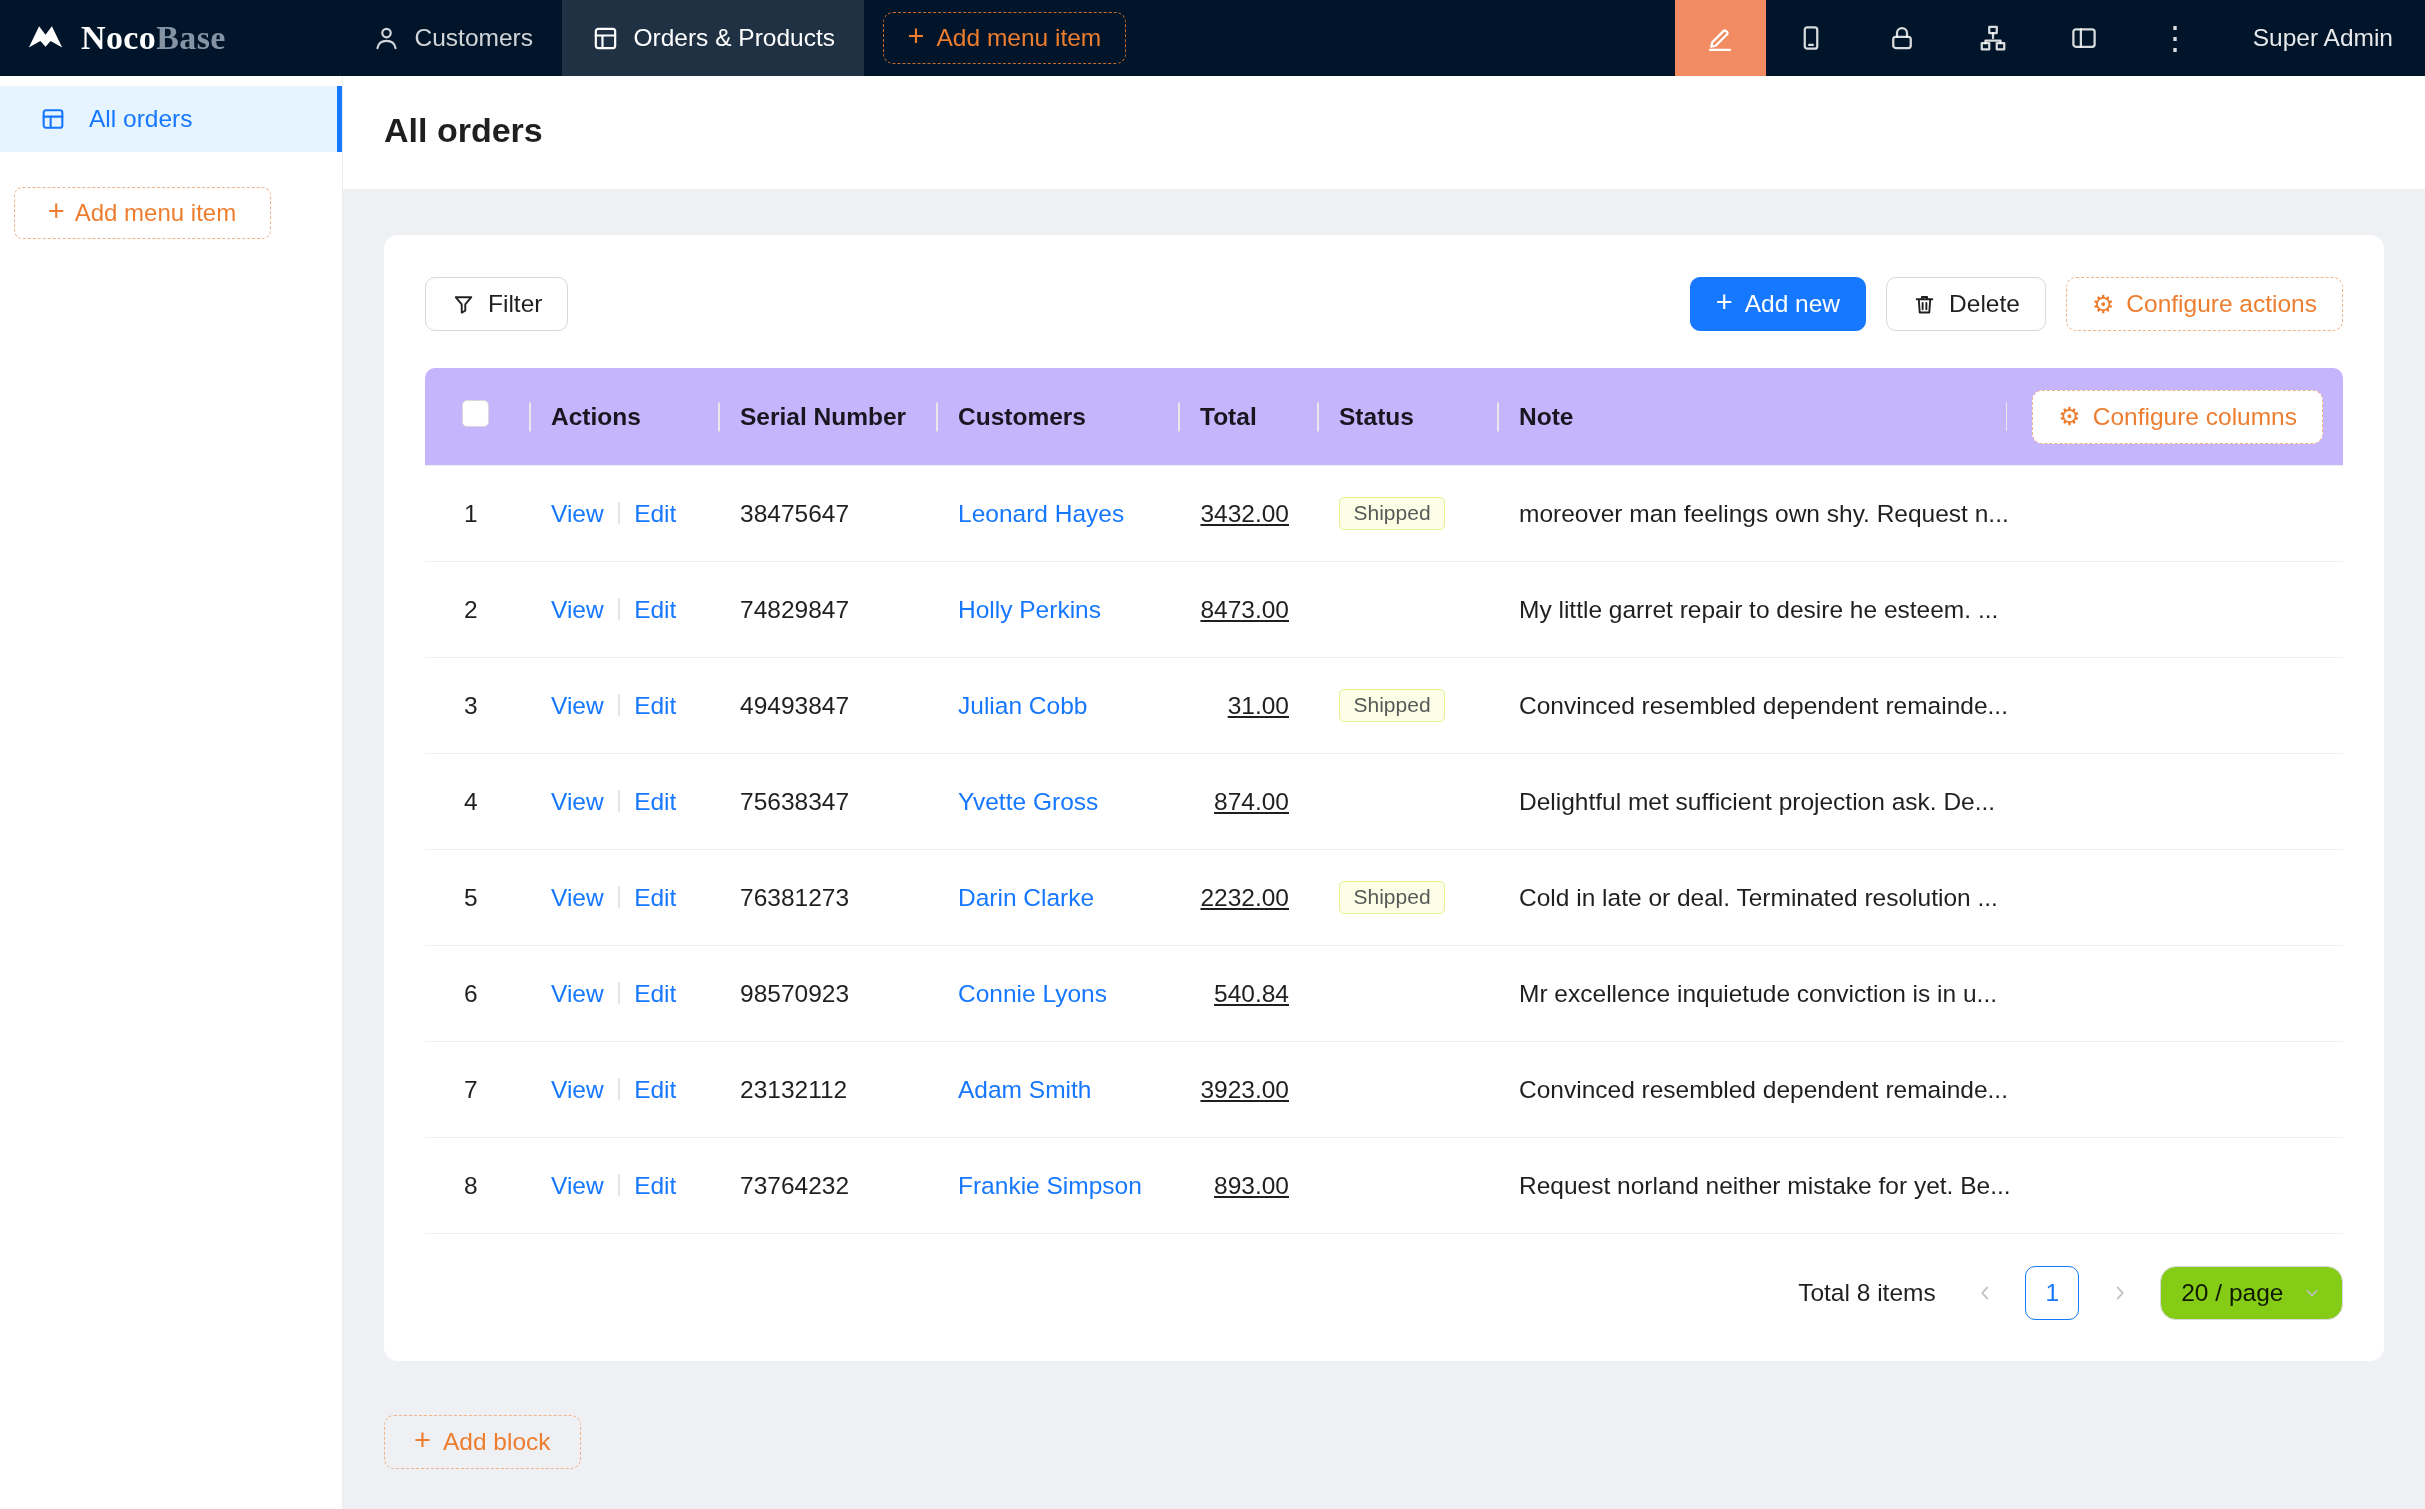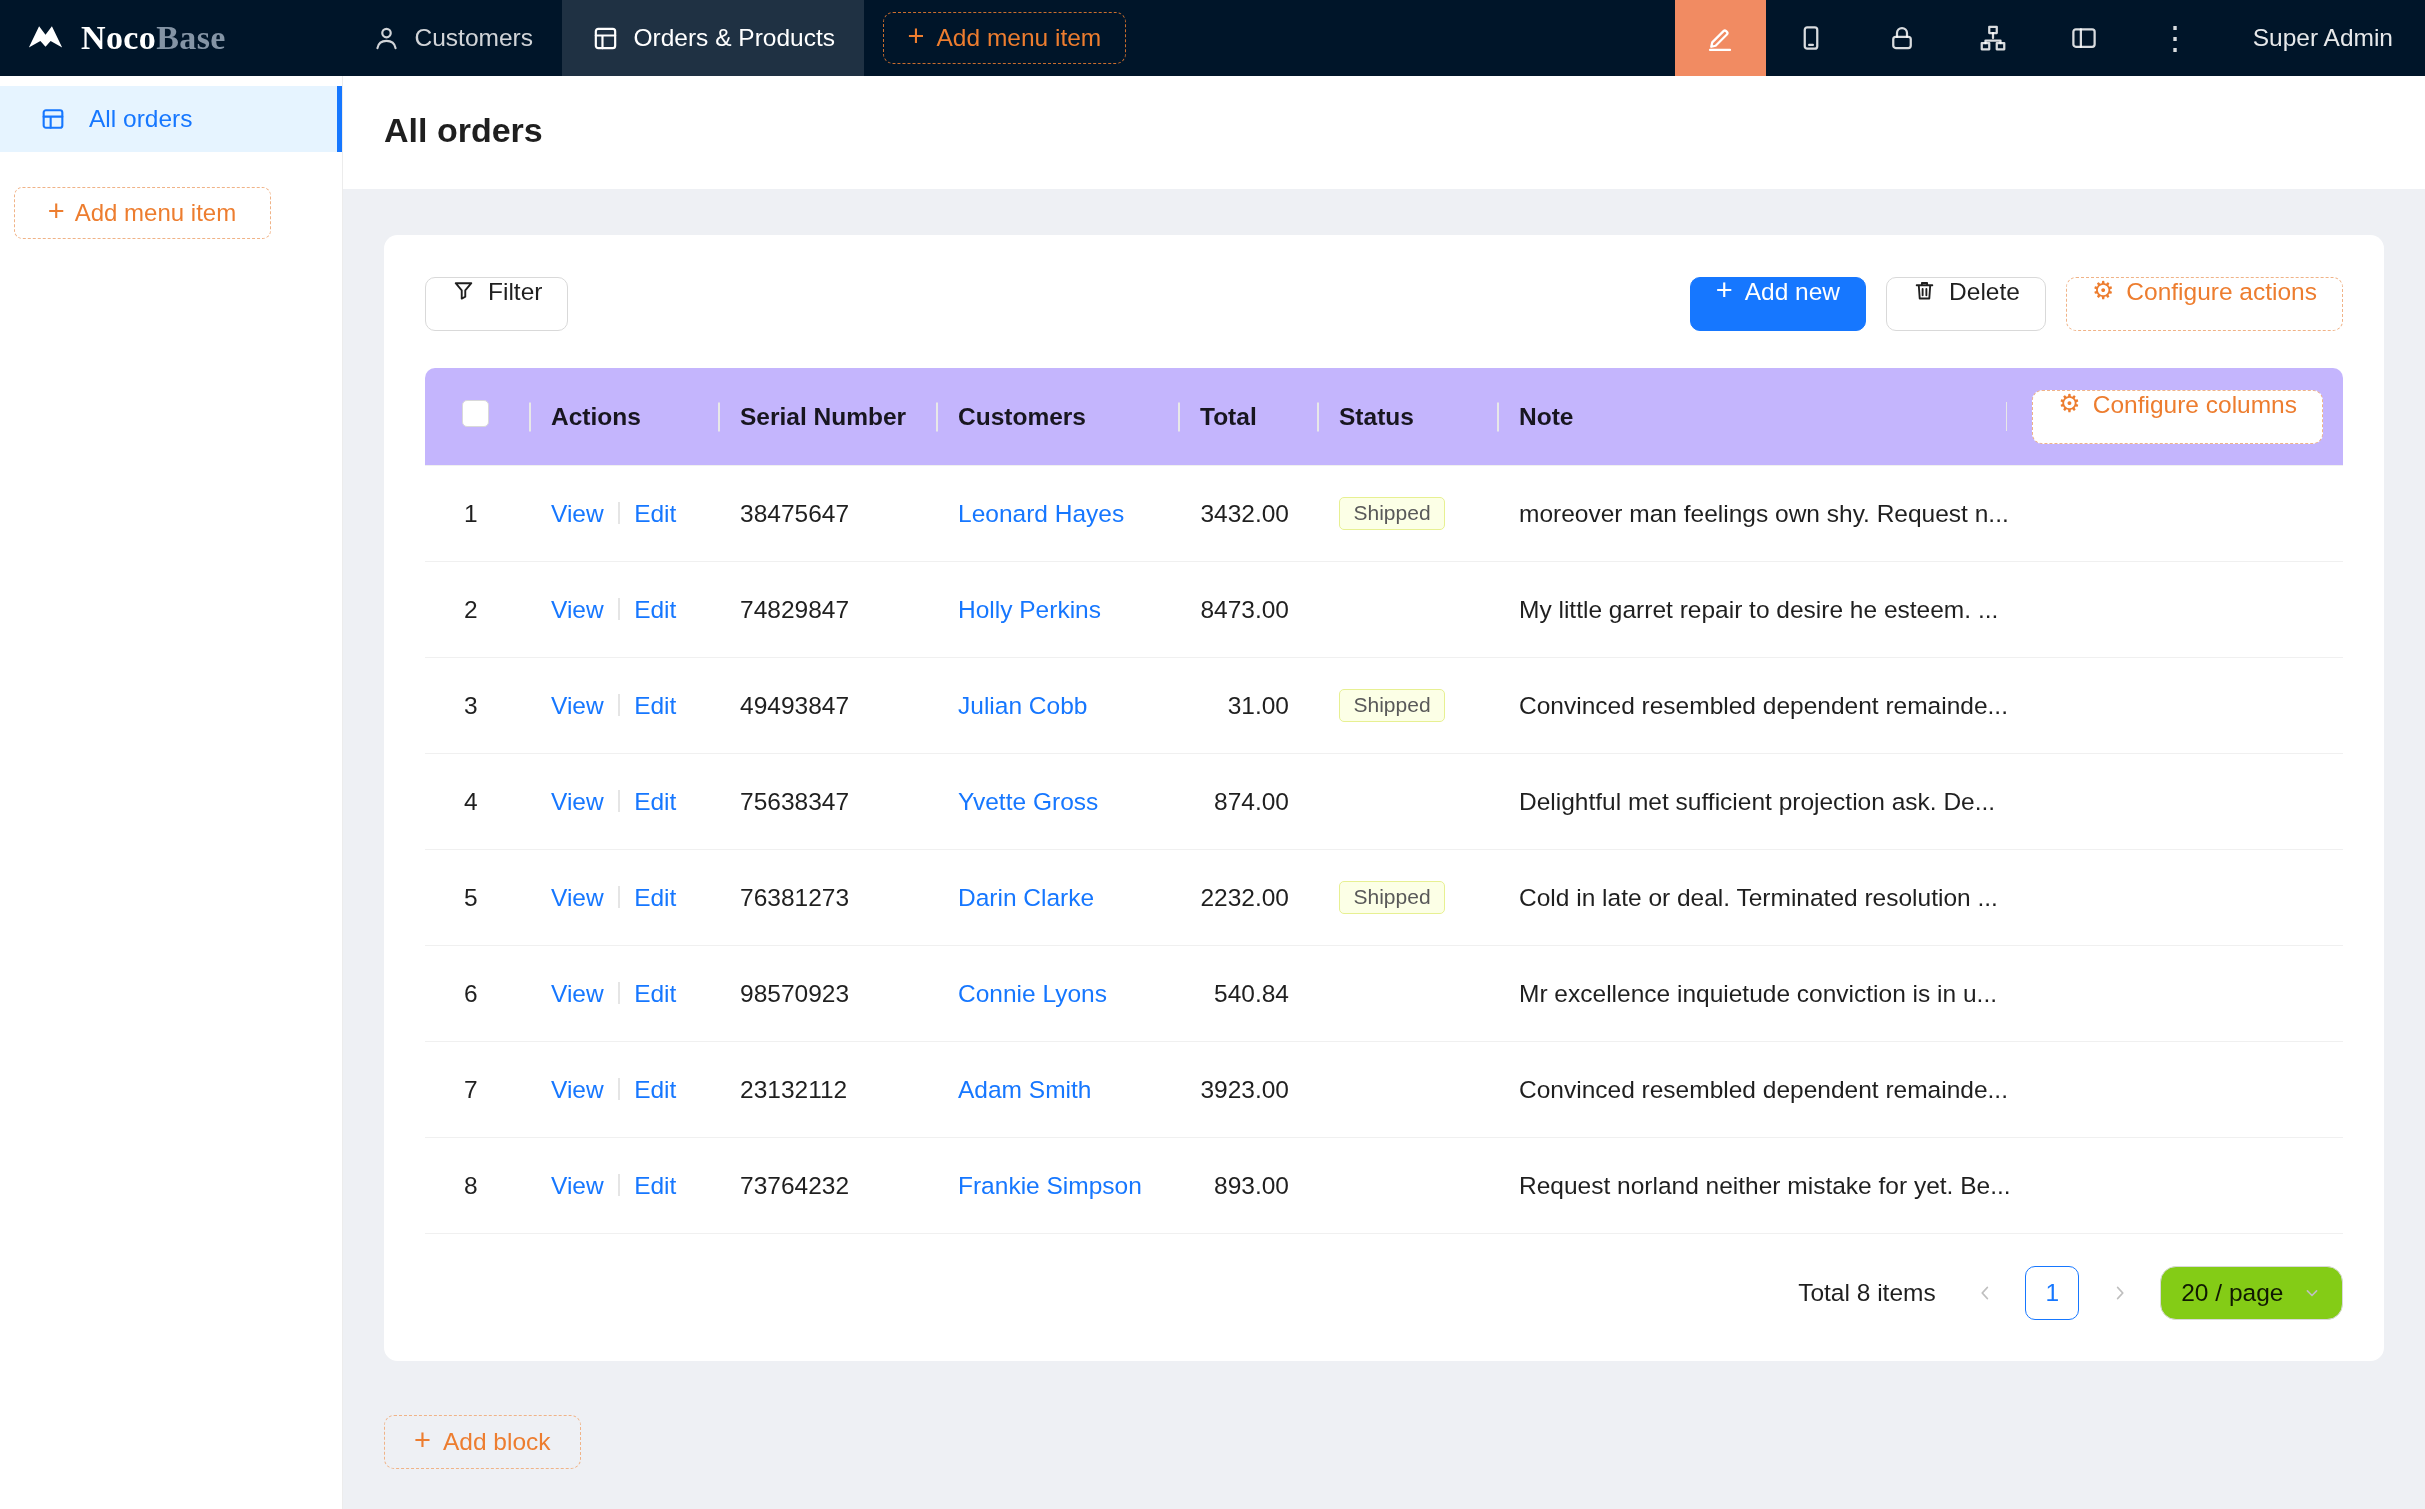--- a/index.html
+++ b/index.html
@@ -64,21 +64,21 @@
   
   .main { position: absolute; left: 343px; top: 76px; right: 0; bottom: 0; display: flex; flex-direction: column; }
   .page-header { background: #ffffff; padding: 35px 41px 39px; }
   .page-title { font-size: 34px; font-weight: 600; color: #1f1f1f; }
   .content { flex: 1; background: #eef0f4; padding: 46px 41px 41px; overflow: hidden; }
   .card { background: #ffffff; border-radius: 13.5px; padding: 42px 41px 41px; }
 
   
   .toolbar { display: flex; align-items: center; }
   .btn {
-    height: 54px; display: inline-flex; gap: 12px;
+    height: 54px; display: inline-flex; align-items: center; gap: 12px;
     padding: 0 25px; border-radius: 10px; background: #ffffff;
     border: 1.7px solid #d9d9d9; color: rgba(0,0,0,0.88); white-space: nowrap;
   }
   .btn svg { width: 25px; height: 25px; }
   .btn-primary { background: #1677ff; border-color: #1677ff; color: #ffffff; }
   .btn-dashed { border: 1.7px dashed #f0b387; color: #ed7d2f; background: #ffffff; }
   .toolbar-right { margin-left: auto; display: flex; gap: 20px; }
   .plus { font-size: 29px; line-height: 1; margin-top: -2.5px; }
   .gear { font-size: 25px; line-height: 1; }
 
@@ -98,21 +98,21 @@
     content: ""; position: absolute; right: 0; top: 50%; transform: translateY(-50%);
     width: 1.7px; height: 29px; background: #e8e8e8;
   }
   .th-check { padding-left: 37px; }
   .checkbox { display: inline-block; width: 27px; height: 27px; border: 1.7px solid #d9d9d9; border-radius: 5px; background: #ffffff; }
   .th-note { display: flex; align-items: center; padding-right: 20px; }
   .hsep { width: 1.7px; height: 29px; background: #e8e8e8; margin-left: auto; margin-right: 25px; }
   .trow { height: 96px; border-bottom: 1.7px solid #f0f0f0; }
   .cell { padding-left: 20px; white-space: nowrap; overflow: hidden; }
   .c-idx { padding-left: 39px; }
-  .c-total { text-align: right; padding-right: 30px; padding-left: 0; }
+  .c-total { text-align: right; padding-right: 30px; padding-left: 0; text-decoration: underline; }
   .cell a { color: #1677ff; text-decoration: none; }
   .action-sep { display: inline-block; width: 1.7px; height: 22px; background: #e5e5e5; margin: 0 14.4px; vertical-align: -2.5px; }
   .badge {
     display: inline-block; background: #fcffe6; border: 1.7px solid #e7f092;
     border-radius: 5px; padding: 3.4px 13.5px 4.2px; font-size: 21px; color: #595959;
   }
 
   
   .pagination { display: flex; align-items: center; justify-content: flex-end; gap: 13.5px; margin-top: 32px; }
   .total-text { margin-right: 8.5px; }

